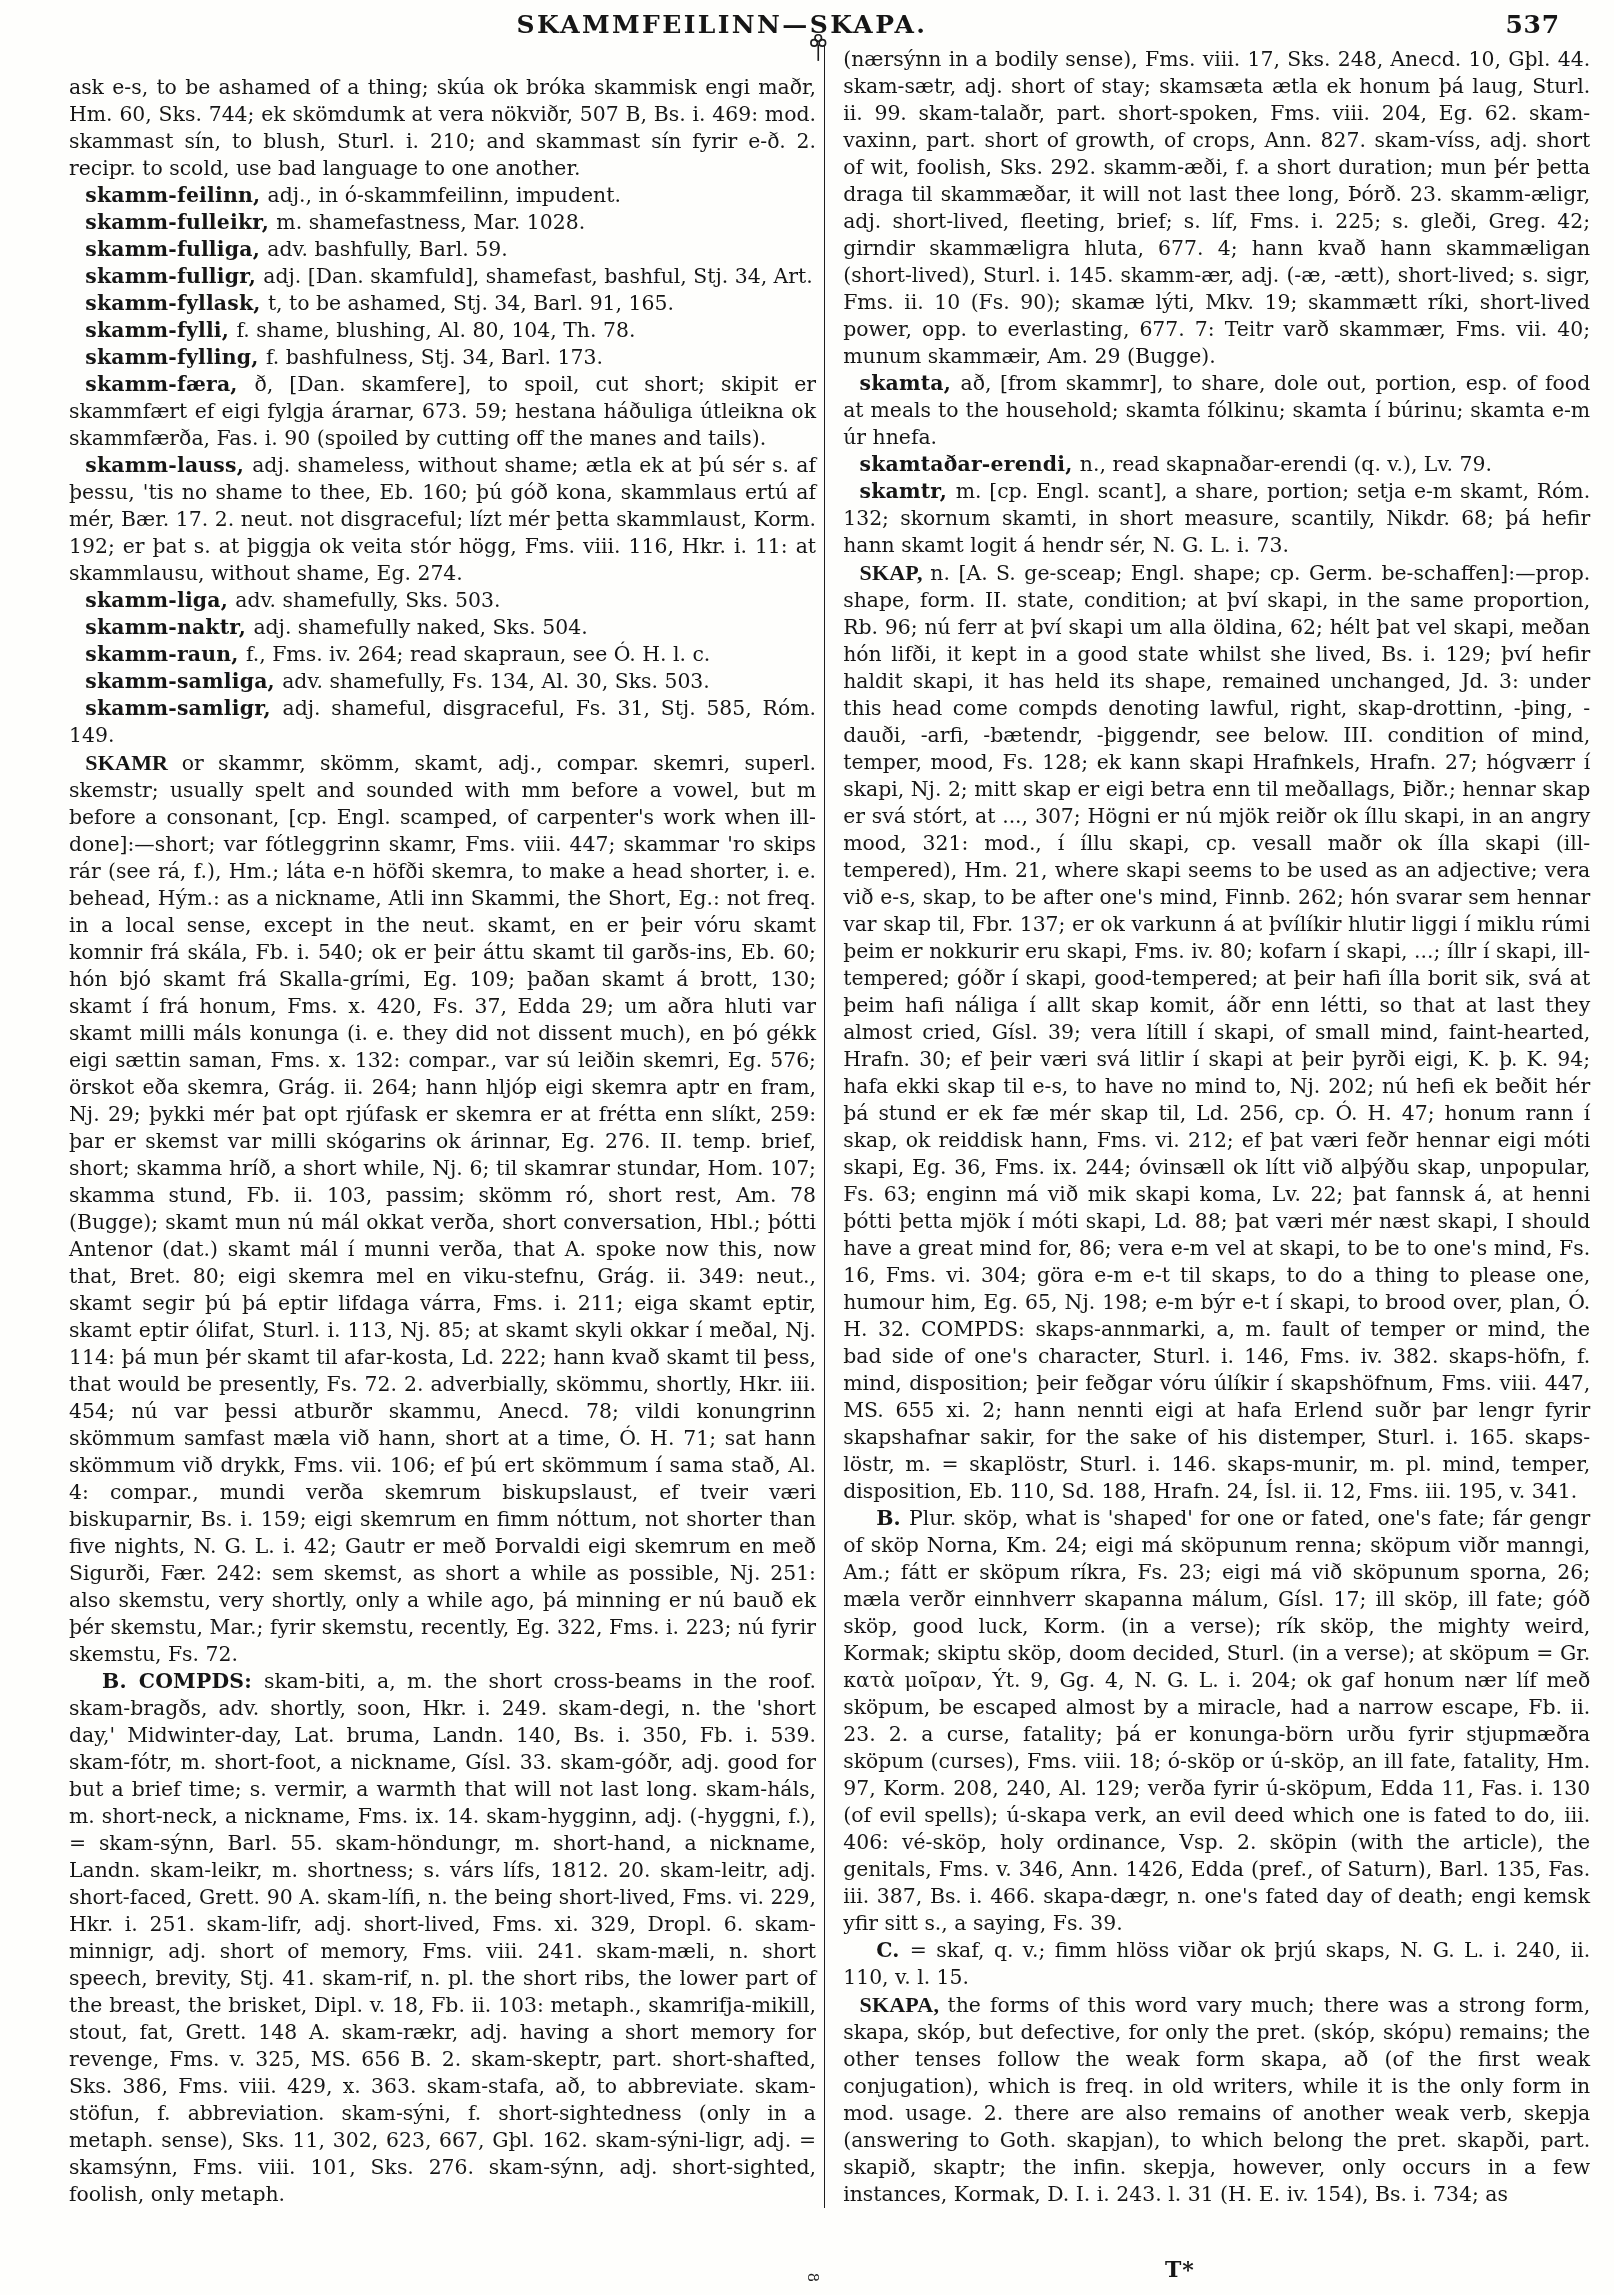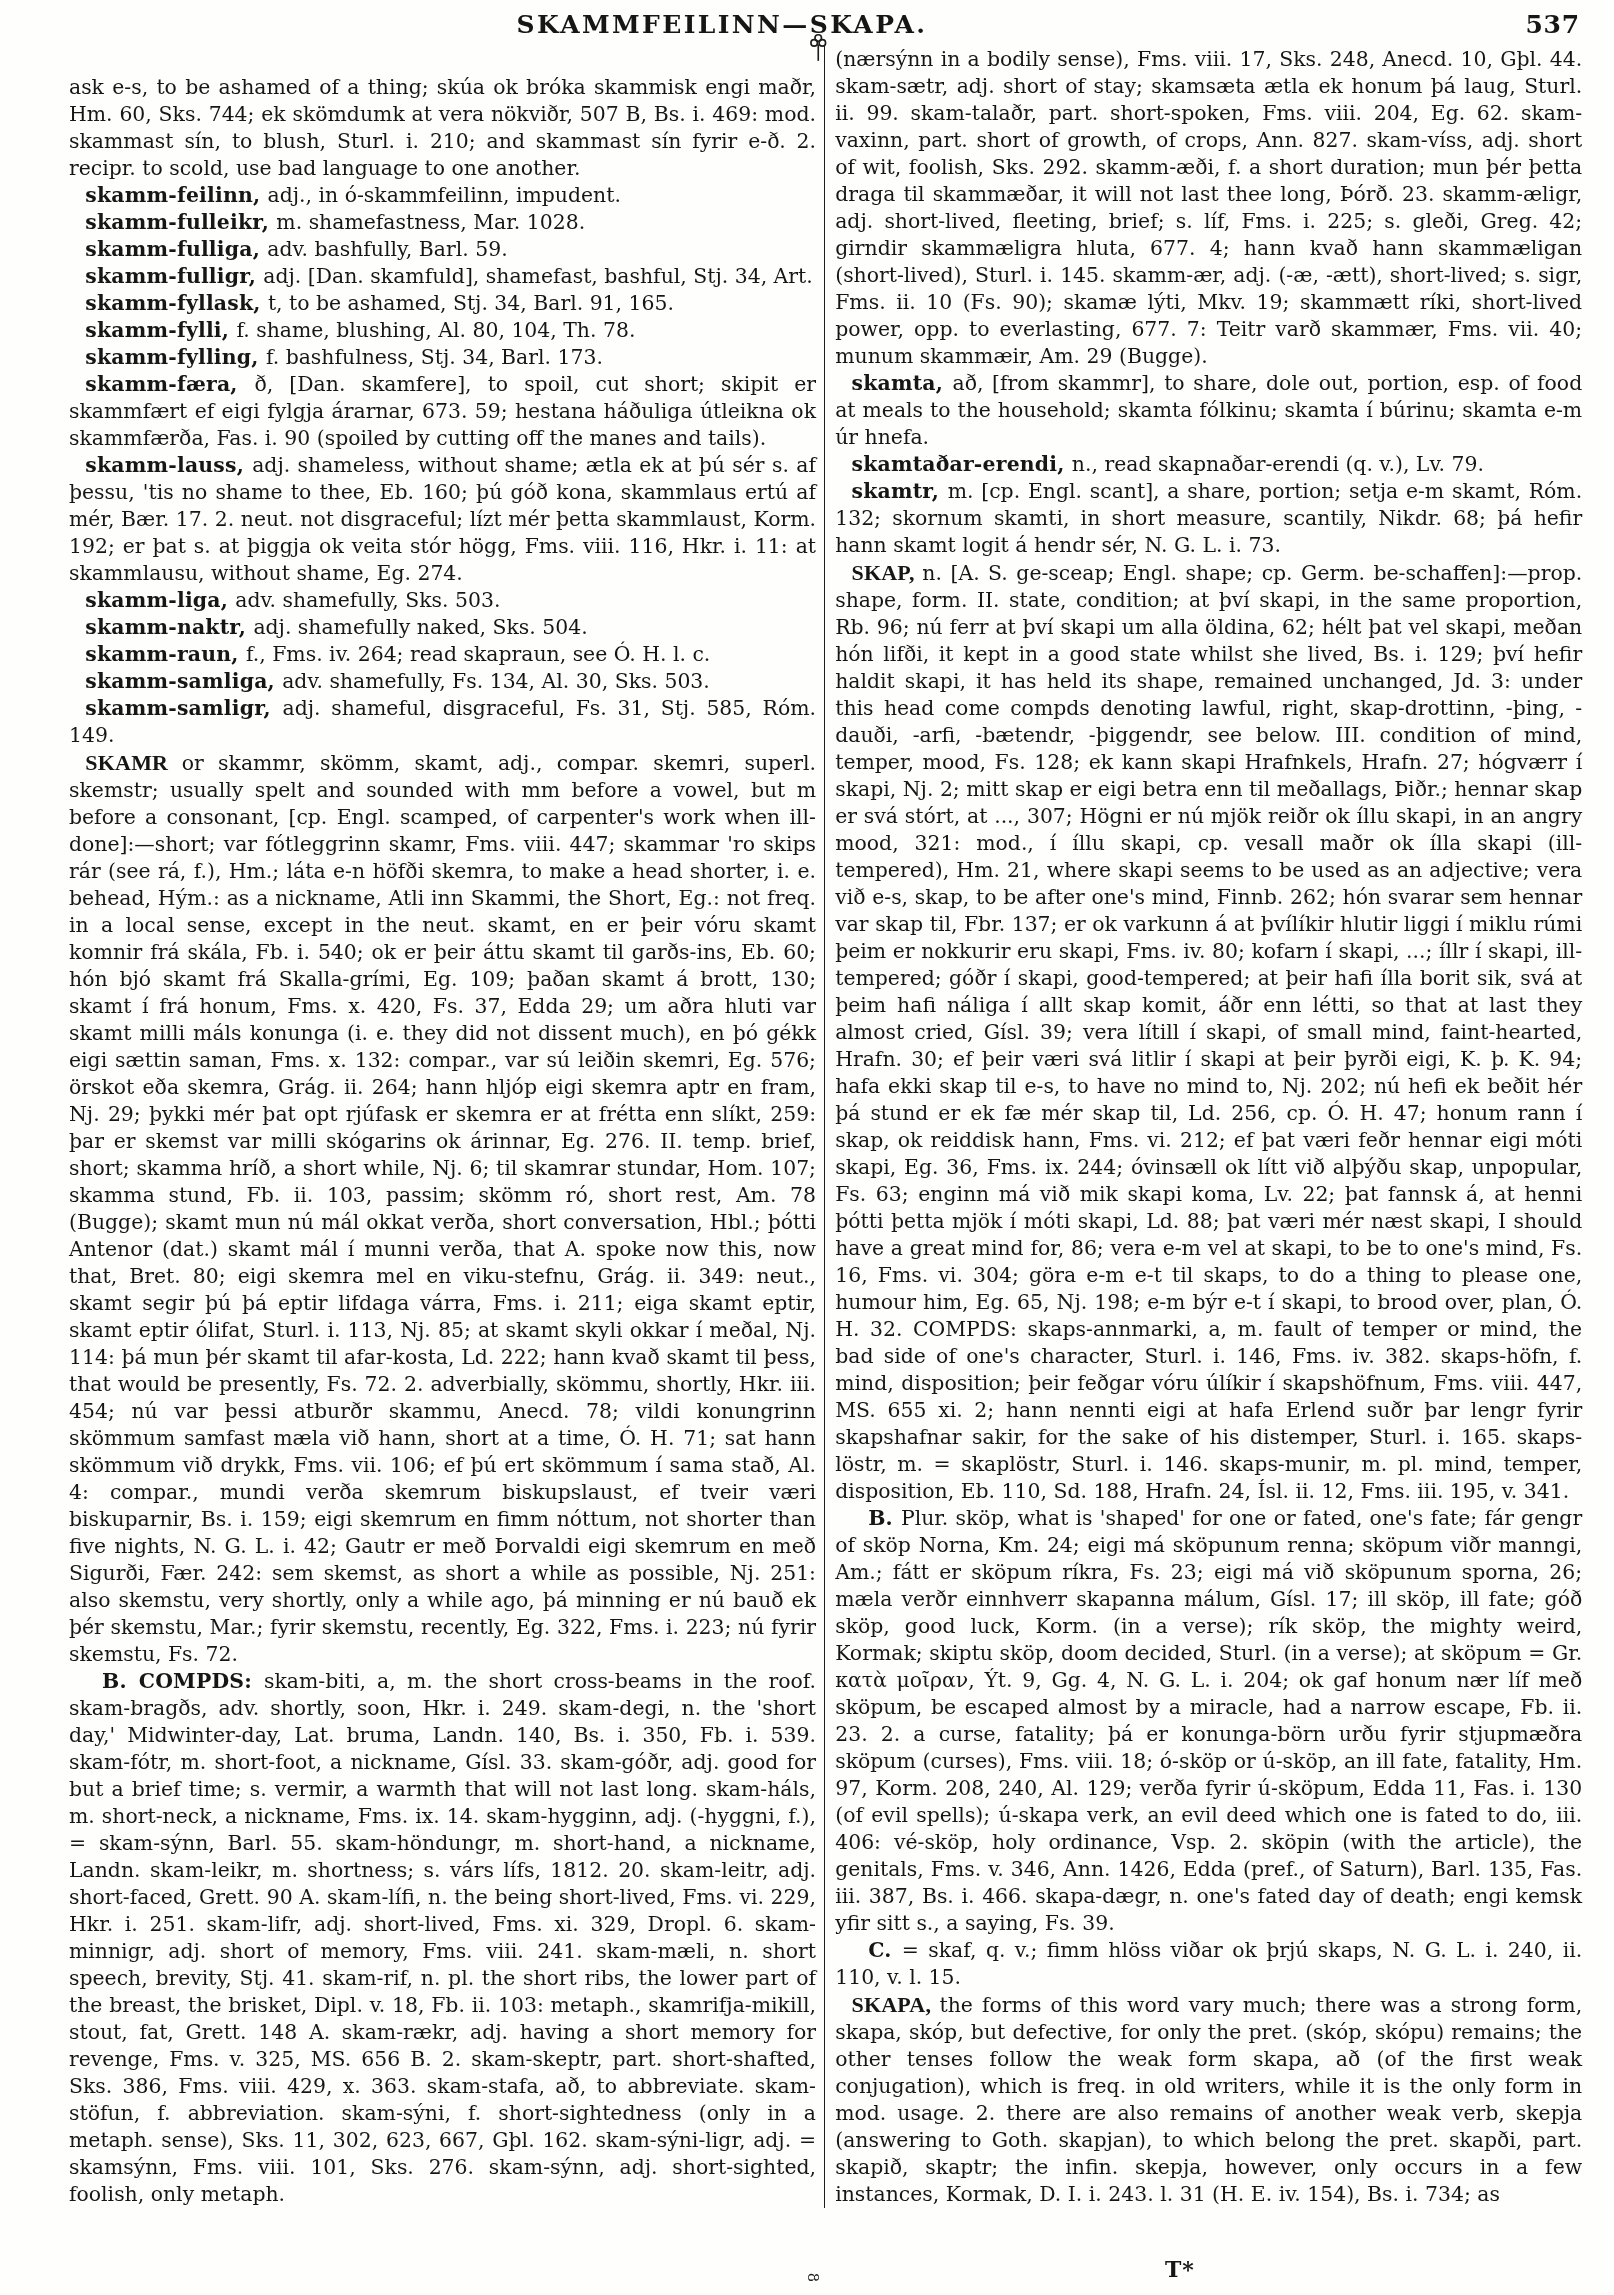--- a/index.html
+++ b/index.html
@@ -12,34 +12,34 @@
     overflow:hidden;
   }
   .running-head{
     position:absolute;top:4.9px;left:0;width:100%;height:39px;
   }
   .page-title{
     position:absolute;left:722px;top:4.9px;transform:translateX(-50%);
     font-size:25px;font-weight:bold;letter-spacing:2.4px;white-space:nowrap;
   }
   .page-number{
-    position:absolute;right:34px;top:4.9px;
+    position:absolute;right:54px;top:4.9px;
     font-size:25px;font-weight:bold;letter-spacing:0.8px;
   }
   .cols{
     position:absolute;top:46px;left:69px;
     display:flex;align-items:flex-end;
   }
   .col{
     width:747px;
     font-size:20.4px;line-height:27px;
     text-align:justify;
   }
   .col-left{padding-right:8.2px;}
-  .col-right{border-left:1.6px solid #1d1d1d;padding-left:10px;}
+  .col-right{border-left:1.6px solid #1d1d1d;padding-left:18px;}
   .para{margin:0;}
   .para.entry{text-indent:16.3px;}
   .para.continuation{text-indent:0;}
   .para.section{text-indent:33px;}
   .hw{font-weight:bold;letter-spacing:0.2px;}
   .hw.caps{font-size:22px;font-family:Liberation Serif, serif;}
   .divider-ornament{
     position:absolute;left:806px;top:33px;width:24.5px;height:28px;
   }
   .divider-bottom-mark{

